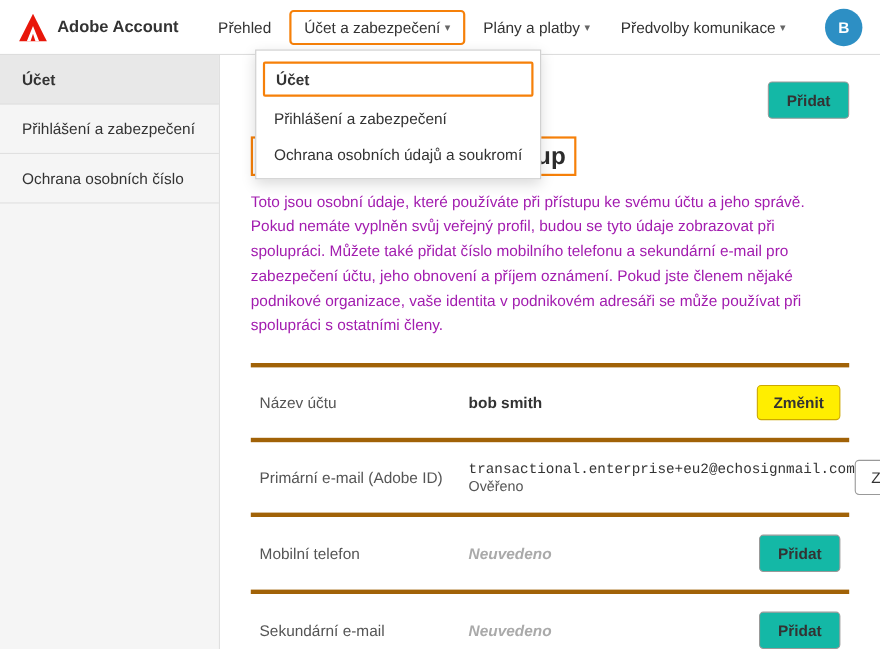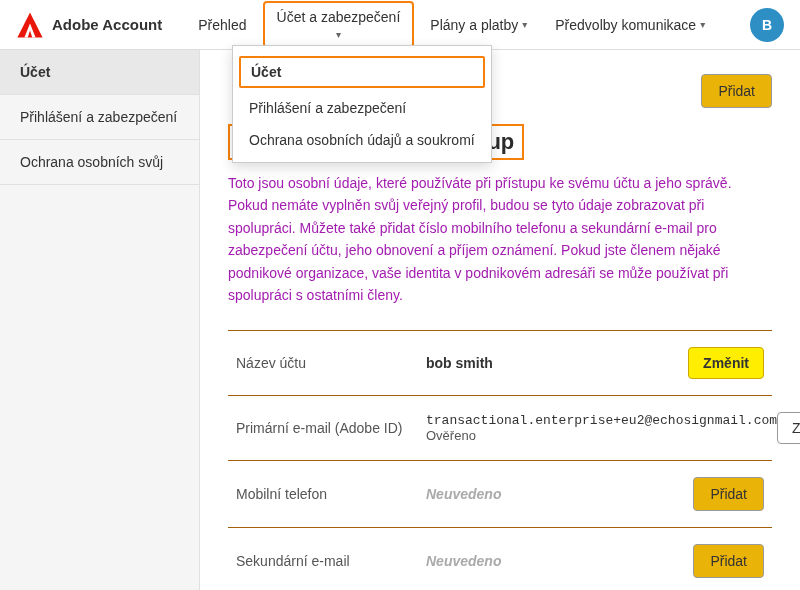--- a/index.html
+++ b/index.html
@@ -43,21 +43,20 @@
       cursor: pointer;
       display: flex;
       align-items: center;
       gap: 4px;
       white-space: nowrap;
       border-radius: 4px;
     }
     .nav-item.active {
       border: 2px solid #f68009;
       border-radius: 4px;
-      flex-direction: column;
     }
     .nav-arrow {
       font-size: 10px;
       color: #666;
     }
     .avatar {
       width: 34px;
       height: 34px;
       border-radius: 50%;
       background: #2d8fc4;
@@ -140,35 +139,36 @@
       font-size: 22px;
       font-weight: bold;
       color: #2c2c2c;
       border: 2px solid #f68009;
       padding: 2px 8px;
       display: inline-block;
     }
     .btn-pridat {
       padding: 8px 16px;
       border: 1px solid #999;
-      background: #eab308;
+      background: #14b8a6;
       font-size: 14px;
       cursor: pointer;
       border-radius: 4px;
       color: #333;
+      font-weight: bold;
     }
 
     .description {
       font-size: 14px;
       color: #a21caf;
       line-height: 1.6;
       margin-bottom: 24px;
     }
     .info-row {
-      border-top: 1px solid #a16207;
+      border-top: 4px solid #a16207;
       display: flex;
       align-items: center;
       padding: 16px 8px;
     }
     .info-row:last-child {
       border-bottom: 1px solid #e0e0e0;
     }
     .info-label {
       width: 190px;
       font-size: 14px;
@@ -243,21 +243,21 @@
     <div class="dropdown-item">Přihlášení a zabezpečení</div>
     <div class="dropdown-item">Ochrana osobních údajů a&nbsp;soukromí</div>
   </div>
 </div>
 
 <div class="main-layout">
 
   <div class="sidebar">
     <div class="sidebar-item active">Účet</div>
     <div class="sidebar-item">Přihlášení a zabezpečení</div>
-    <div class="sidebar-item">Ochrana osobních svůj</div>
+    <div class="sidebar-item">Ochrana osobních číslo</div>
   </div>
 
   <div class="content">
 
     <div class="section-header">
       <div style="flex:1"></div>
       <button class="btn-pridat">Přidat</button>
     </div>
 
     <div style="margin-bottom:12px;">

